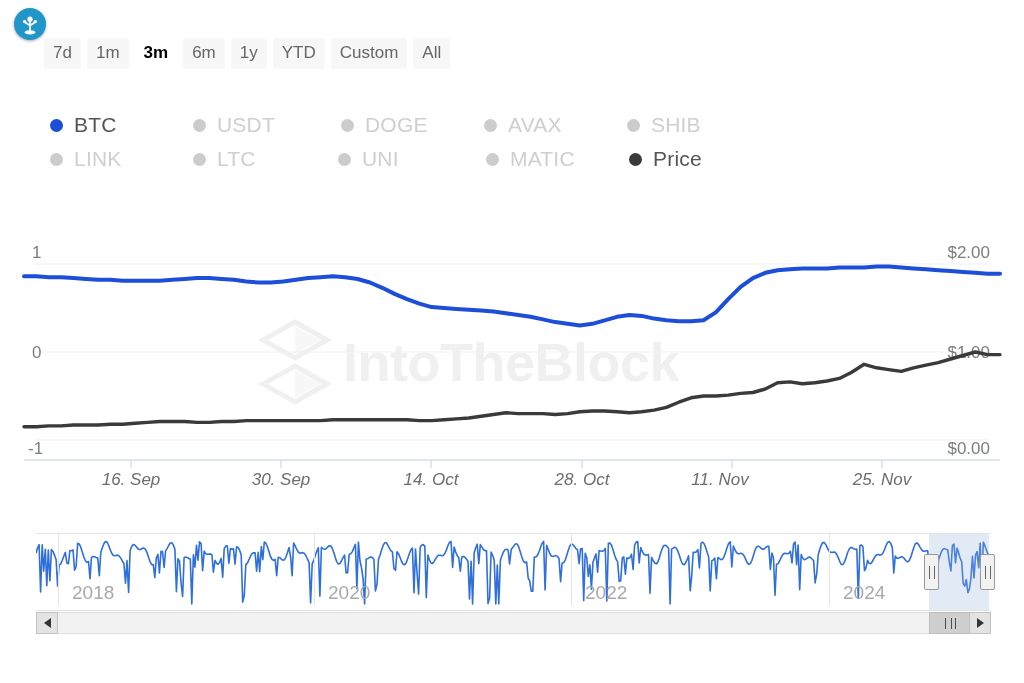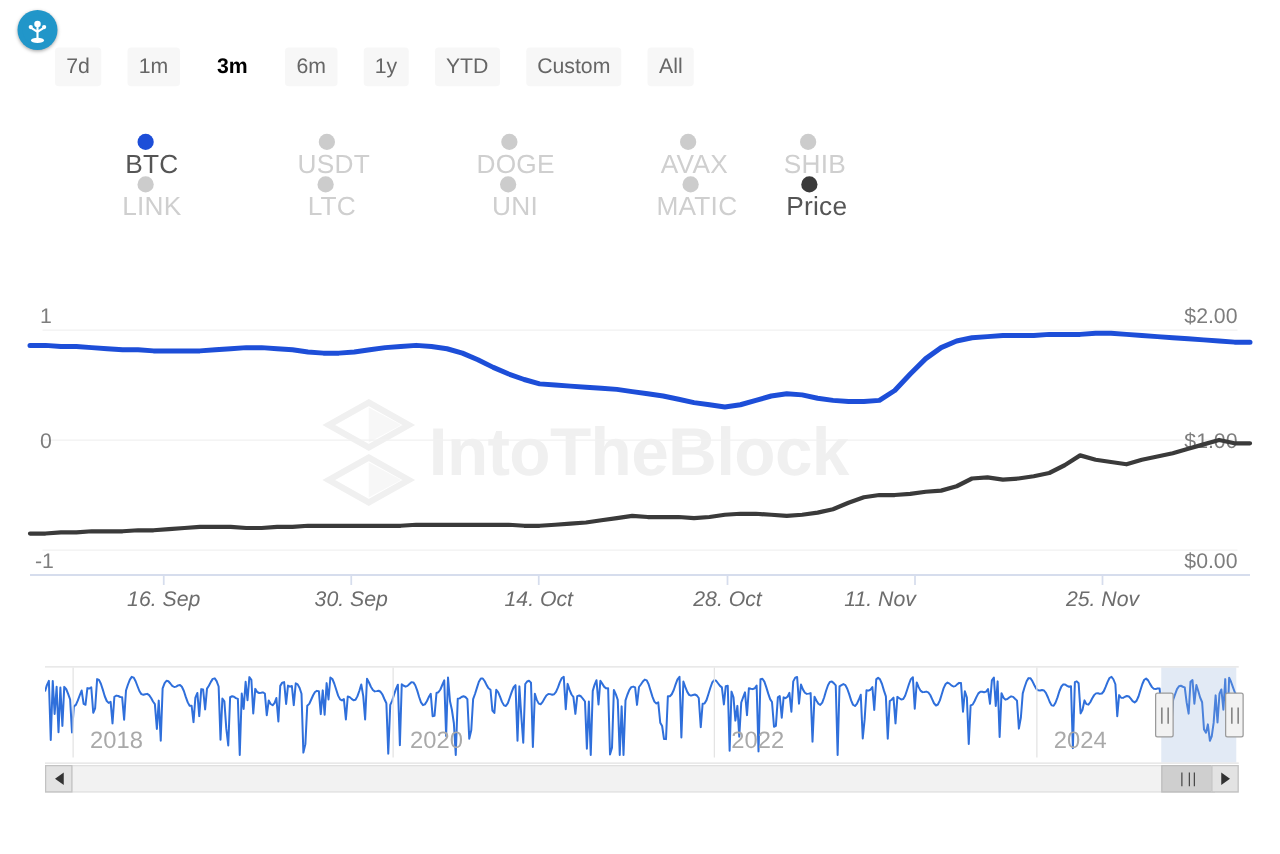--- a/index.html
+++ b/index.html
@@ -57,21 +57,21 @@
     justify-content: center;
   }
 
   
   #range-selector {
     position: absolute;
     left: 44px;
     top: 38px;
     display: flex;
     align-items: flex-end;
-    gap: 21px;
+    gap: 6px;
     z-index: 20;
   }
   .range-btn {
     background: #f7f7f7;
     border: none;
     border-radius: 3px;
     padding: 4px 9px 6px 9px;
     font-family: "Liberation Sans", sans-serif;
     font-size: 17px;
     color: #666666;
@@ -95,21 +95,20 @@
   .legend-row {
     display: flex;
     align-items: center;
     height: 34px;
   }
   .legend-item {
     display: flex;
     align-items: center;
     cursor: pointer;
     user-select: none;
-    flex-direction: column;
   }
   .legend-dot {
     width: 13px;
     height: 13px;
     border-radius: 50%;
     background: #cccccc;
     margin-right: 11px;
     flex: none;
   }
   .legend-label {
@@ -430,21 +429,21 @@
     <path id="series-price" fill="none" stroke="#3a3a3a" stroke-width="3.4" stroke-linejoin="round" stroke-linecap="round" d="M24.0,190.8L36.4,190.8L48.7,189.9L61.1,189.9L73.4,189.0L85.8,189.0L98.1,189.0L110.5,188.2L122.8,188.2L135.2,187.3L147.5,186.4L159.9,185.5L172.3,185.5L184.6,185.5L197.0,186.4L209.3,186.4L221.7,185.5L234.0,185.5L246.4,184.6L258.7,184.6L271.1,184.6L283.4,184.6L295.8,184.6L308.2,184.6L320.5,184.6L332.9,183.8L345.2,183.8L357.6,183.8L369.9,183.8L382.3,183.8L394.6,183.8L407.0,183.8L419.3,184.6L431.7,184.6L444.1,183.8L456.4,182.9L468.8,182.0L481.1,180.2L493.5,178.5L505.8,176.7L518.2,177.6L530.5,177.6L542.9,177.6L555.2,178.5L567.6,177.6L579.9,175.8L592.3,175.0L604.7,175.0L617.0,175.8L629.4,176.7L641.7,175.8L654.1,174.1L666.4,171.4L678.8,166.2L691.1,161.8L703.5,160.0L715.8,160.0L728.2,159.1L740.6,157.4L752.9,156.5L765.3,153.0L777.6,146.8L790.0,145.9L802.3,147.7L814.7,146.8L827.0,145.0L839.4,142.4L851.7,136.2L864.1,128.3L876.5,131.8L888.8,133.6L901.2,135.4L913.5,131.8L925.9,129.2L938.2,126.6L950.6,123.0L962.9,119.5L975.3,116.0L987.6,118.6L1000.0,118.6"></path>
     <path id="series-btc" fill="none" stroke="#1d4ed8" stroke-width="4" stroke-linejoin="round" stroke-linecap="round" d="M24.0,40.3L36.4,40.3L48.7,41.2L61.1,41.2L73.4,42.1L85.8,43.0L98.1,43.8L110.5,43.8L122.8,44.7L135.2,44.7L147.5,44.7L159.9,44.7L172.3,43.8L184.6,43.0L197.0,42.1L209.3,42.1L221.7,43.0L234.0,43.8L246.4,45.6L258.7,46.5L271.1,46.5L283.4,45.6L295.8,43.8L308.2,42.1L320.5,41.2L332.9,40.3L345.2,41.2L357.6,43.0L369.9,46.5L382.3,51.8L394.6,57.9L407.0,63.2L419.3,67.6L431.7,71.1L444.1,72.0L456.4,72.9L468.8,73.8L481.1,74.6L493.5,75.5L505.8,77.3L518.2,79.0L530.5,80.8L542.9,83.4L555.2,86.1L567.6,87.8L579.9,89.6L592.3,87.8L604.7,84.3L617.0,80.8L629.4,79.0L641.7,79.9L654.1,82.6L666.4,84.3L678.8,85.2L691.1,85.2L703.5,84.3L715.8,76.4L728.2,63.2L740.6,50.9L752.9,42.1L765.3,36.8L777.6,34.2L790.0,33.3L802.3,32.4L814.7,32.4L827.0,32.4L839.4,31.5L851.7,31.5L864.1,31.5L876.5,30.6L888.8,30.6L901.2,31.5L913.5,32.4L925.9,33.3L938.2,34.2L950.6,35.0L962.9,35.9L975.3,36.8L987.6,37.7L1000.0,37.7"></path>
   </svg>
 </div>
 
 <div id="xaxis-labels">
   <div class="xtick" style="left:131px">16. Sep</div>
   <div class="xtick" style="left:281px">30. Sep</div>
   <div class="xtick" style="left:431px">14. Oct</div>
   <div class="xtick" style="left:582px">28. Oct</div>
-  <div class="xtick" style="left:704px">11. Nov</div>
+  <div class="xtick" style="left:720px">11. Nov</div>
   <div class="xtick" style="left:882px">25. Nov</div>
 </div>
 
 <div id="navigator">
   <div id="nav-plot">
     <svg width="955" height="76" viewBox="0 0 955 76">
       <path id="nav-series" fill="none" stroke="#2f6fdb" stroke-width="1.6" stroke-linejoin="round" d="M0.0,19.2L1.5,14.1L3.1,10.7L4.6,58.0L6.2,10.8L7.7,37.2L9.3,15.4L10.8,51.8L12.3,16.0L13.9,46.7L15.4,15.5L17.0,17.4L18.5,21.1L20.1,25.6L21.6,52.0L23.1,31.1L24.7,29.9L26.2,26.5L27.8,22.2L29.3,18.4L30.9,29.1L32.4,29.8L33.9,16.5L35.5,16.8L37.0,15.8L38.6,36.2L40.1,32.6L41.7,9.3L43.2,9.9L44.7,13.0L46.3,17.9L47.8,23.0L49.4,26.8L50.9,28.3L52.5,27.5L54.0,44.7L55.5,23.4L57.1,22.5L58.6,22.8L60.2,23.6L61.7,23.7L63.3,41.8L64.8,18.4L66.3,13.8L67.9,9.7L69.4,7.5L71.0,8.1L72.5,11.0L74.1,15.2L75.6,19.0L77.1,21.3L78.7,21.8L80.2,21.4L81.8,21.1L83.3,22.1L84.9,24.4L86.4,27.2L87.9,29.3L89.5,49.1L91.0,26.5L92.6,58.5L94.1,16.7L95.7,12.5L97.2,10.6L98.7,11.0L100.3,12.8L101.8,14.7L103.4,15.6L104.9,15.3L106.5,14.3L108.0,14.0L109.5,15.4L111.1,18.8L112.6,23.5L114.2,27.9L115.7,30.6L117.3,30.6L118.8,43.7L120.3,24.1L121.9,20.4L123.4,38.9L125.0,17.3L126.5,17.6L128.1,33.5L129.6,16.9L131.1,14.6L132.7,11.5L134.2,9.1L135.8,8.7L137.3,10.9L138.9,15.2L140.4,57.8L141.9,24.8L143.5,27.1L145.0,48.5L146.6,62.4L148.1,23.8L149.7,23.0L151.2,23.4L152.7,24.5L154.3,25.1L155.8,70.0L157.4,20.8L158.9,33.1L160.5,11.4L162.0,26.2L163.5,7.7L165.1,9.8L166.6,36.8L168.2,17.1L169.7,19.6L171.3,20.4L172.8,20.2L174.3,19.9L175.9,20.8L177.4,38.2L179.0,26.4L180.5,29.2L182.1,30.2L183.6,28.5L185.1,24.4L186.7,43.2L188.2,14.7L189.8,12.1L191.3,11.7L192.9,29.2L194.4,14.5L195.9,15.3L197.5,14.8L199.0,30.1L200.6,12.7L202.1,13.5L203.7,16.4L205.2,21.0L206.7,68.1L208.3,61.3L209.8,30.6L211.4,29.1L212.9,25.8L214.5,22.2L216.0,19.6L217.5,18.7L219.1,18.9L220.6,37.3L222.2,18.3L223.7,37.8L225.3,12.5L226.8,25.6L228.3,8.0L229.9,9.2L231.4,12.8L233.0,17.8L234.5,22.5L236.1,25.5L237.6,26.3L239.1,25.3L240.7,41.6L242.2,23.2L243.8,23.7L245.3,25.1L246.8,26.2L248.4,25.8L249.9,23.1L251.5,18.6L253.0,13.6L254.6,22.9L256.1,41.6L257.6,9.0L259.2,12.0L260.7,15.4L262.3,18.0L263.8,19.1L265.4,18.9L266.9,18.6L268.4,19.4L270.0,21.7L271.5,25.2L273.1,28.6L274.6,68.9L276.2,29.9L277.7,26.7L279.2,21.8L280.8,17.1L282.3,13.8L283.9,62.1L285.4,13.4L287.0,14.6L288.5,15.3L290.0,14.7L291.6,13.2L293.1,11.8L294.7,11.9L296.2,14.2L297.8,18.5L299.3,23.6L300.8,27.9L302.4,30.1L303.9,29.5L305.5,27.0L307.0,23.7L308.6,21.1L310.1,39.0L311.6,38.7L313.2,20.4L314.7,19.8L316.3,17.6L317.8,14.0L319.4,10.3L320.9,54.8L322.4,8.0L324.0,27.0L325.5,33.8L327.1,44.6L328.6,70.0L330.2,25.0L331.7,24.7L333.2,23.6L334.8,23.0L336.3,23.6L337.9,25.3L339.4,57.0L341.0,50.2L342.5,25.3L344.0,21.2L345.6,16.1L347.1,11.4L348.7,8.8L350.2,8.8L351.8,11.0L353.3,14.1L354.8,16.6L356.4,17.8L357.9,34.4L359.5,36.3L361.0,17.8L362.6,19.9L364.1,23.5L365.6,27.5L367.2,30.3L368.7,30.8L370.3,28.5L371.8,24.2L373.4,19.5L374.9,15.8L376.4,14.1L378.0,58.6L379.5,15.1L381.1,39.8L382.6,60.2L384.2,13.2L385.7,11.2L387.2,10.6L388.8,12.1L390.3,63.6L391.9,21.0L393.4,25.9L395.0,28.9L396.5,29.4L398.0,27.7L399.6,24.8L401.1,22.4L402.7,21.2L404.2,21.3L405.8,21.8L407.3,21.4L408.8,19.5L410.4,15.9L411.9,11.7L413.5,8.4L415.0,7.4L416.6,33.4L418.1,13.1L419.6,17.7L421.2,21.6L422.7,23.5L424.3,37.1L425.8,22.9L427.4,22.4L428.9,23.2L430.4,25.1L432.0,27.2L433.5,64.9L435.1,27.2L436.6,70.0L438.2,18.7L439.7,13.7L441.2,10.2L442.8,29.6L444.3,10.6L445.9,13.1L447.4,15.5L449.0,16.7L450.5,16.6L452.0,69.6L453.6,64.1L455.1,18.0L456.7,21.5L458.2,25.9L459.8,70.0L461.3,31.1L462.8,70.0L464.4,26.3L465.9,21.8L467.5,17.9L469.0,15.7L470.6,15.3L472.1,15.9L473.6,29.9L475.2,15.6L476.7,13.6L478.3,11.2L479.8,9.7L481.4,10.3L482.9,13.4L484.4,18.3L486.0,23.5L487.5,27.3L489.1,28.8L490.6,27.9L492.2,44.2L493.7,46.8L495.2,57.2L496.8,57.3L498.3,23.0L499.9,23.0L501.4,21.4L503.0,18.0L504.5,13.5L506.0,9.5L507.6,7.4L509.1,56.0L510.7,11.2L512.2,15.5L513.8,19.5L515.3,21.9L516.8,22.5L518.4,22.0L519.9,21.6L521.5,22.4L523.0,24.4L524.6,47.7L526.1,29.0L527.6,28.8L529.2,26.1L530.7,21.4L532.3,16.2L533.8,12.0L535.4,10.1L536.9,10.6L538.4,12.6L540.0,14.7L541.5,15.9L543.1,29.6L544.6,14.9L546.2,14.6L547.7,66.6L549.2,19.3L550.8,23.8L552.3,42.5L553.9,30.7L555.4,55.3L557.0,28.0L558.5,23.9L560.0,19.9L561.6,38.1L563.1,16.6L564.7,17.0L566.2,17.3L567.8,16.6L569.3,14.4L570.8,67.1L572.4,9.3L573.9,9.0L575.5,11.3L577.0,15.7L578.6,20.9L580.1,25.3L581.6,27.6L583.2,47.4L584.7,46.7L586.3,23.9L587.8,22.8L589.4,40.2L590.9,23.9L592.4,24.5L594.0,23.4L595.5,20.3L597.1,35.4L598.6,11.1L600.2,8.1L601.7,7.6L603.2,28.9L604.8,13.6L606.3,17.5L607.9,20.2L609.4,21.1L611.0,20.9L612.5,20.5L614.0,59.3L615.6,23.4L617.1,26.4L618.7,29.0L620.2,29.9L621.8,28.1L623.3,24.0L624.8,18.8L626.4,14.2L627.9,11.5L629.5,11.2L631.0,12.5L632.6,14.3L634.1,70.0L635.6,15.1L637.2,14.1L638.7,13.3L640.3,14.1L641.8,17.0L643.4,21.5L644.9,26.3L646.4,29.8L648.0,30.8L649.5,29.1L651.1,25.6L652.6,21.8L654.2,56.8L655.7,41.7L657.2,18.2L658.8,18.5L660.3,17.8L661.9,15.7L663.4,33.9L665.0,9.5L666.5,8.2L668.0,9.5L669.6,13.2L671.1,18.3L672.7,23.1L674.2,56.9L675.8,26.8L677.3,25.8L678.8,24.1L680.4,44.7L681.9,23.5L683.5,24.6L685.0,25.6L686.6,25.2L688.1,22.6L689.6,18.2L691.2,13.2L692.7,9.3L694.3,7.8L695.8,33.0L697.4,12.0L698.9,15.7L700.4,18.5L702.0,19.7L703.5,19.6L705.1,19.3L706.6,19.9L708.2,22.0L709.7,25.3L711.2,28.6L712.8,30.4L714.3,29.6L715.9,26.3L717.4,21.4L718.9,16.5L720.5,13.2L722.0,12.1L723.6,12.9L725.1,14.3L726.7,15.2L728.2,14.9L729.7,13.5L731.3,12.3L732.8,12.4L734.4,35.4L735.9,19.0L737.5,24.0L739.0,61.2L740.5,30.3L742.1,29.7L743.6,27.0L745.2,23.5L746.7,20.7L748.3,19.4L749.8,19.4L751.3,19.8L752.9,19.3L754.4,17.2L756.0,29.0L757.5,10.3L759.1,8.0L760.6,30.8L762.1,11.1L763.7,55.6L765.2,20.6L766.8,24.2L768.3,25.7L769.9,25.2L771.4,24.0L772.9,23.1L774.5,23.5L776.0,25.0L777.6,26.5L779.1,48.9L780.7,40.0L782.2,20.7L783.7,15.6L785.3,11.0L786.8,8.5L788.4,8.6L789.9,10.9L791.5,14.2L793.0,17.0L794.5,18.3L796.1,18.4L797.6,18.0L799.2,18.4L800.7,20.3L802.3,23.8L803.8,27.6L805.3,30.3L806.9,30.6L808.4,28.2L810.0,23.9L811.5,19.0L813.1,15.2L814.6,13.5L816.1,13.6L817.7,14.7L819.2,15.4L820.8,15.0L822.3,64.5L823.9,11.7L825.4,11.1L826.9,12.6L828.5,36.7L830.0,33.8L831.6,26.3L833.1,29.3L834.7,29.7L836.2,27.8L837.7,24.8L839.3,22.1L840.8,20.7L842.4,20.6L843.9,21.1L845.5,20.8L847.0,19.0L848.5,15.5L850.1,11.5L851.6,8.4L853.2,7.5L854.7,9.4L856.3,13.4L857.8,39.0L859.3,22.1L860.9,24.2L862.4,24.3L864.0,23.4L865.5,22.8L867.1,23.2L868.6,24.9L870.1,26.9L871.7,27.9L873.2,26.7L874.8,23.2L876.3,18.2L877.9,13.2L879.4,9.8L880.9,8.9L882.5,10.3L884.0,13.1L885.6,15.7L887.1,17.1L888.7,17.2L890.2,16.7L891.7,16.8L893.3,37.0L894.8,21.9L896.4,26.1L897.9,29.6L899.5,31.0L901.0,48.6L902.5,26.0L904.1,21.4L905.6,17.3L907.2,15.0L908.7,14.6L910.3,15.4L911.8,15.9L913.3,27.9L914.9,36.9L916.4,11.5L918.0,10.1L919.5,29.0L921.1,14.0L922.6,18.8L924.1,24.0L925.7,27.8L927.2,49.5L928.8,52.2L930.3,45.5L931.9,58.6L933.4,55.0L934.9,44.3L936.5,22.3L938.0,44.0L939.6,20.9L941.1,17.6L942.7,33.7L944.2,9.3L945.7,54.5L947.3,8.2L948.8,11.4L950.4,15.9L951.9,20.0L953.5,22.5L955.0,23.1"></path>
     </svg>
     <div class="nav-year" style="left:22px">2018</div>
     <div class="nav-year" style="left:278px">2020</div>

